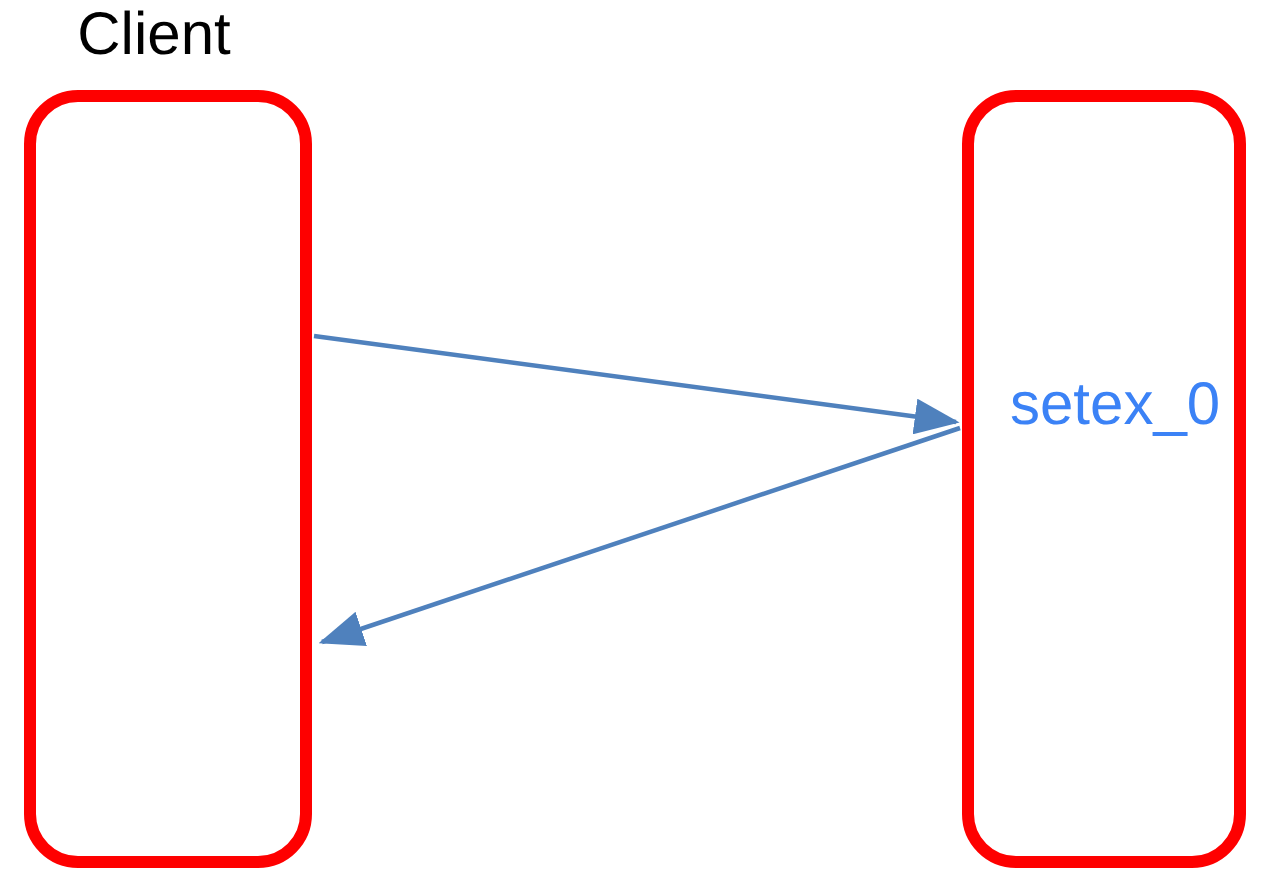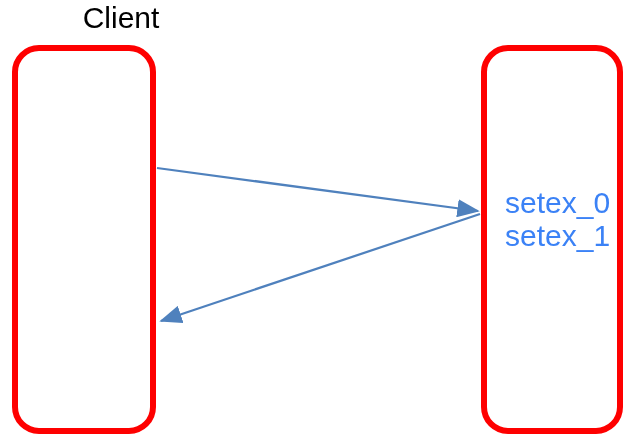--- a/index.html
+++ b/index.html
@@ -17,21 +17,20 @@
   }
   .node-label {
     position: absolute;
     top: 0;
     height: 36px;
     line-height: 36px;
     font-size: 30px;
     color: #000000;
     text-align: center;
     white-space: nowrap;
-    margin-left: 44px;
   }
   .label-client { left: 32px;  width: 90px; }
   .label-server { left: 512px; width: 90px; }
   .node-box {
     position: absolute;
     top: 45px;
     height: 389px;
     border: 6px solid #fe0000;
     border-radius: 27px;
     background: #ffffff;
@@ -64,21 +63,20 @@
 
   <div class="node-label label-client">Client</div>
 
 
   <div class="node-box box-client"></div>
 
   <div class="node-box box-server"></div>
 
   <div class="server-content">
     <div>setex_0</div>
-    <div>setex_1</div>
   </div>
 
   <svg class="arrow-layer" viewBox="0 0 636 444">
     <defs>
       <marker id="arrowhead" markerWidth="10" markerHeight="8" refX="9.2" refY="4" orient="auto" markerUnits="strokeWidth">
         <path d="M0 0 L10 4 L0 8 Z" fill="#4f81bd"></path>
       </marker>
     </defs>
     <path d="M157 168 L478 211" stroke="#4f81bd" stroke-width="2.25" fill="none" marker-end="url(#arrowhead)"></path>
     <path d="M480 214 L161 321" stroke="#4f81bd" stroke-width="2.25" fill="none" marker-end="url(#arrowhead)"></path>

